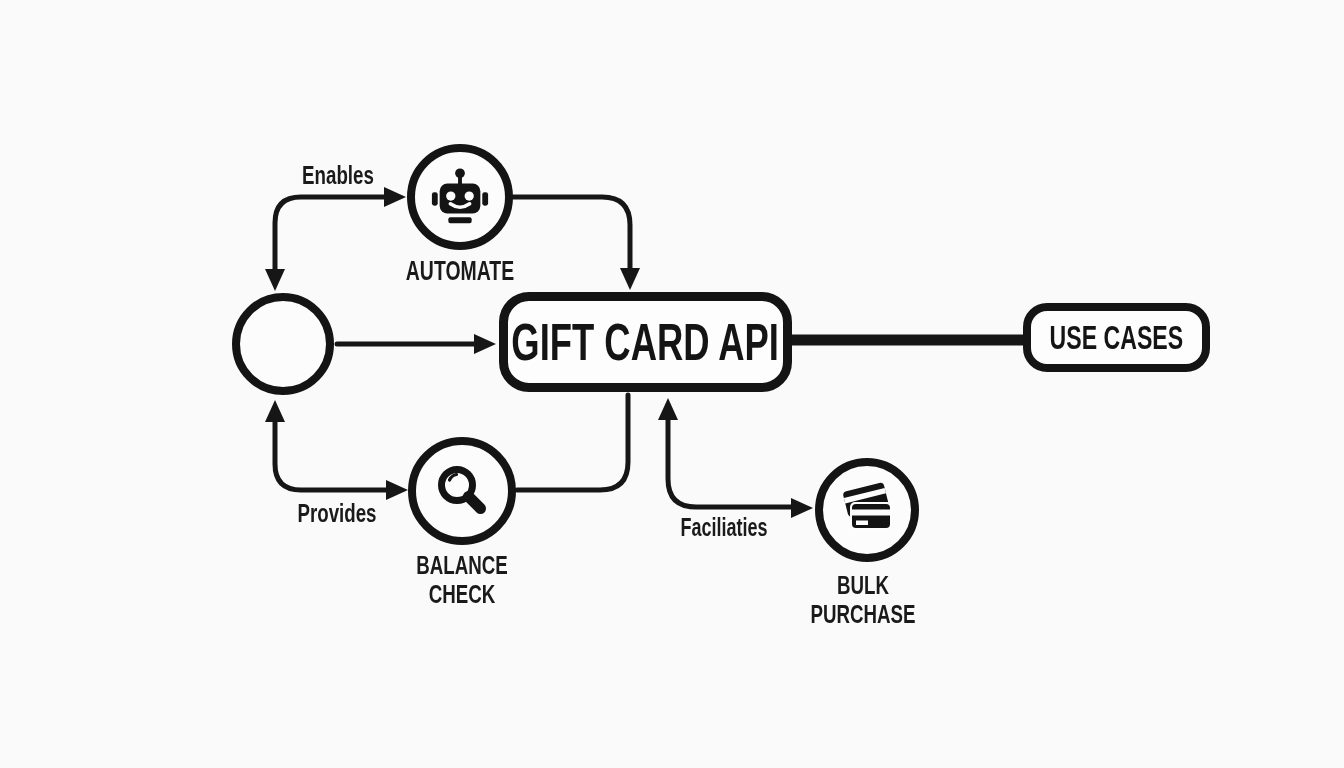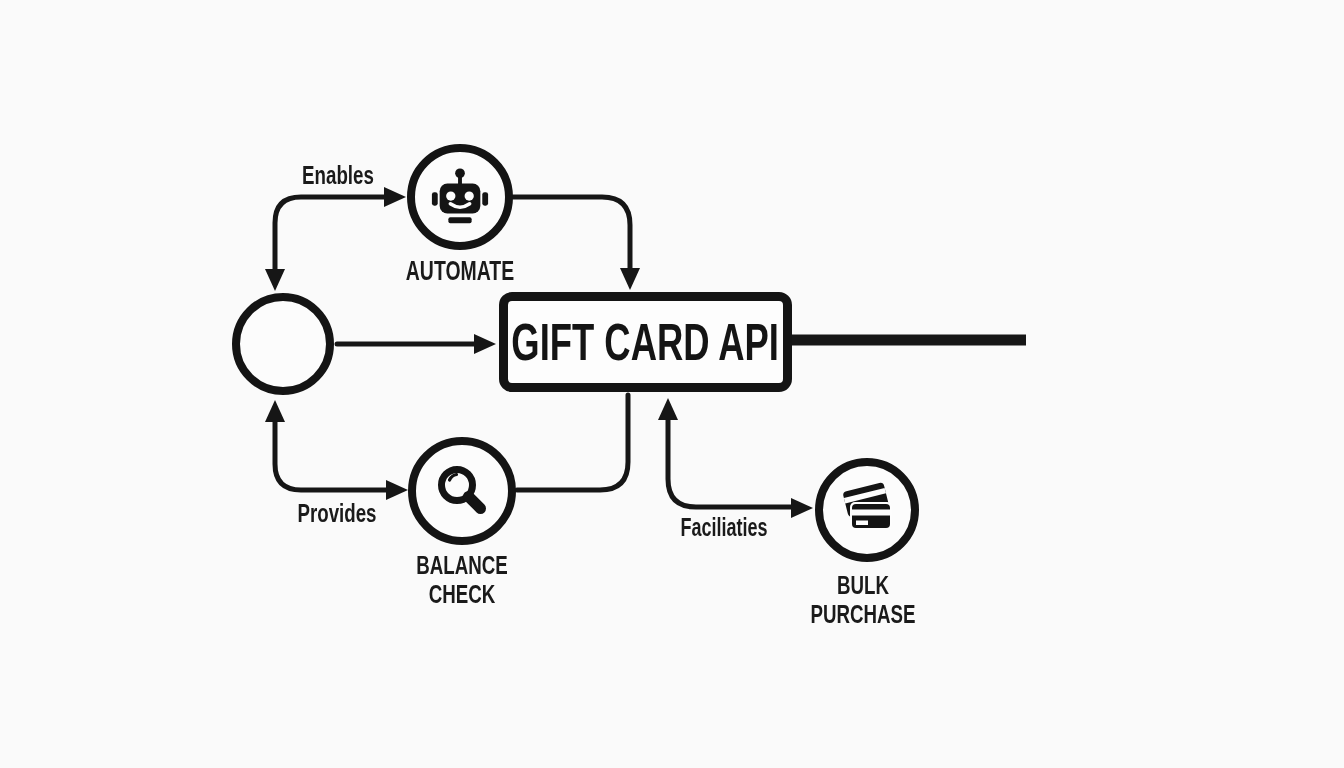--- a/index.html
+++ b/index.html
@@ -16,21 +16,21 @@
   .ah{fill:#161616;stroke:none;}
 
   .node-circle{
     position:absolute;border-radius:50%;
     border:8px solid #141414;background:#fcfcfc;
     box-sizing:border-box;
     display:flex;align-items:center;justify-content:center;
   }
   .node-box{
     position:absolute;border:9px solid #141414;background:#fdfdfd;
-    box-sizing:border-box;border-radius:13px;
+    box-sizing:border-box;border-radius:30px;
     display:flex;align-items:center;justify-content:center;
   }
   .node-box .boxtext{
     display:inline-block;font-weight:700;color:#141414;
     transform:scaleX(0.70);transform-origin:center;
     white-space:nowrap;letter-spacing:0px;
   }
   .lbl{
     position:absolute;text-align:center;font-weight:700;color:#1a1a1a;
     transform:scaleX(0.72);transform-origin:center top;
@@ -116,20 +116,23 @@
       <rect x="17" y="26" width="38" height="24" rx="4" fill="#141414"></rect>
       <rect x="17" y="31.5" width="38" height="6" fill="#fdfdfd"></rect>
       <rect x="21" y="42.5" width="12" height="4.5" fill="#fdfdfd"></rect>
     </svg>
   </div>
 
   <div class="node-box" style="left:499px;top:292px;width:293px;height:100px;">
     <span class="boxtext" style="font-size:52px;">GIFT CARD API</span>
   </div>
 
+  <div class="node-box" style="left:1023px;top:303px;width:187px;height:69px;border-width:8px;border-radius:24px;">
+    <span class="boxtext" style="font-size:33px;">USE CASES</span>
+  </div>
 
   <div class="lbl" style="left:258px;top:161px;width:160px;font-size:26px;">Enables</div>
 
   <div class="lbl" style="left:257px;top:499px;width:160px;font-size:26px;">Provides</div>
 
   <div class="lbl" style="left:644px;top:513px;width:160px;font-size:25px;">Faciliaties</div>
 
   <div class="lbl" style="left:380px;top:256px;width:160px;font-size:27px;">AUTOMATE</div>
 
   <div class="lbl" style="left:382px;top:551px;width:160px;font-size:26px;">BALANCE

